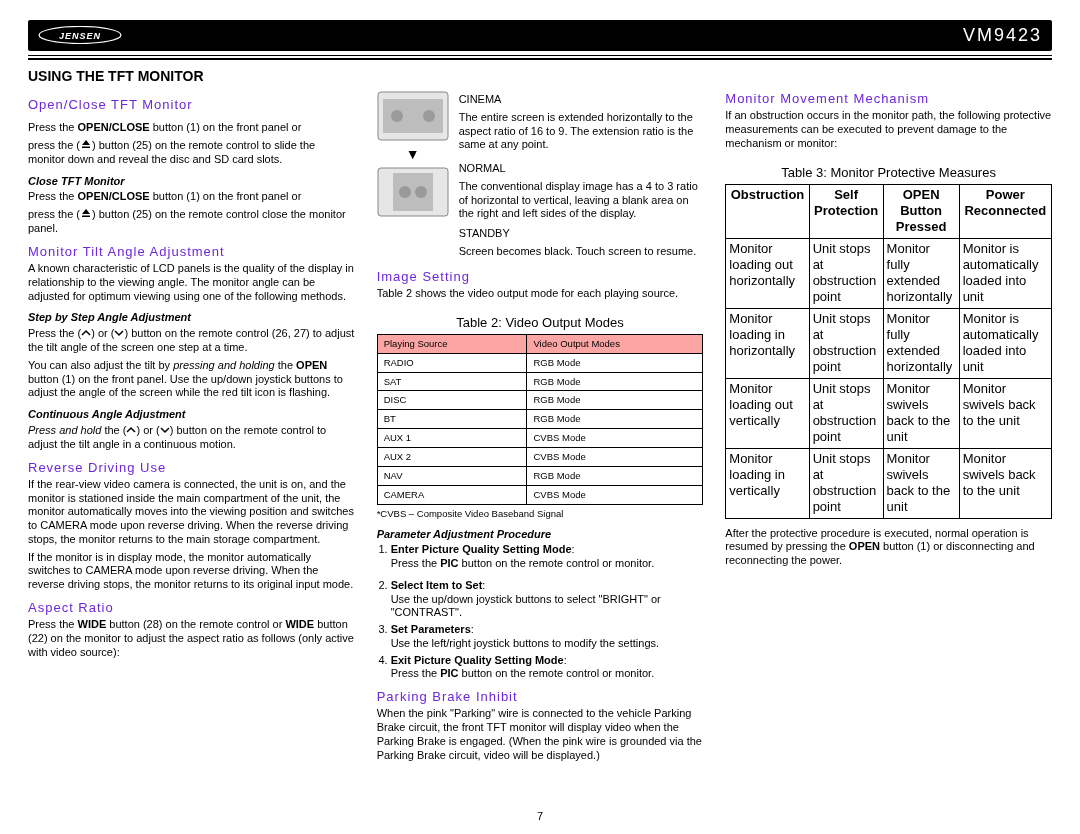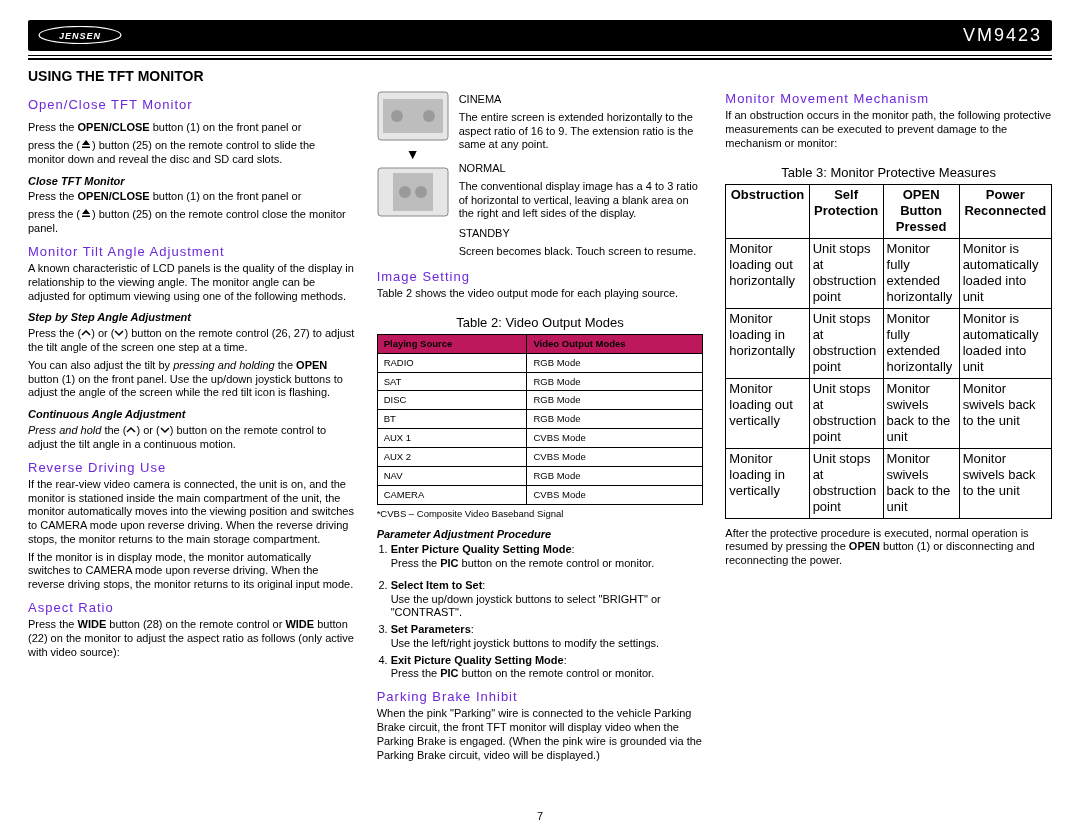--- a/index.html
+++ b/index.html
@@ -31,21 +31,21 @@
   em{font-style:italic}
   b{font-weight:bold}
   ol.steps{margin:2px 0 4px 14px;padding:0}
   ol.steps li{margin-bottom:3px}
   .figs{display:flex;gap:10px;align-items:flex-start;margin:4px 0}
   .figcol{display:flex;flex-direction:column;gap:6px;align-items:center}
   .arrow-down{font-size:14px;line-height:1}
   .table-title{font-weight:normal;text-align:center;margin:14px 0 3px;font-size:13px}
   table{border-collapse:collapse;width:100%;font-size:9.5px}
   table.t2 th,table.t2 td{border:1px solid #000;padding:3px 6px;text-align:left}
-  table.t2 th{background:#be185d;font-weight:bold}
+  table.t2 th{background:#fca5a5;font-weight:normal}
   table.t3{font-size:13px}
   table.t3 th,table.t3 td{border:1px solid #000;padding:2px 3px;text-align:left;vertical-align:top}
   table.t3 th{font-weight:bold;text-align:center}
   .pagefoot{position:absolute;bottom:10px;left:0;right:0;text-align:center;font-size:11px}
   .icon-inline{display:inline-block;vertical-align:middle}
   
   .screen-fig{width:72px;height:50px}
 </style>
 </head>
 <body>

